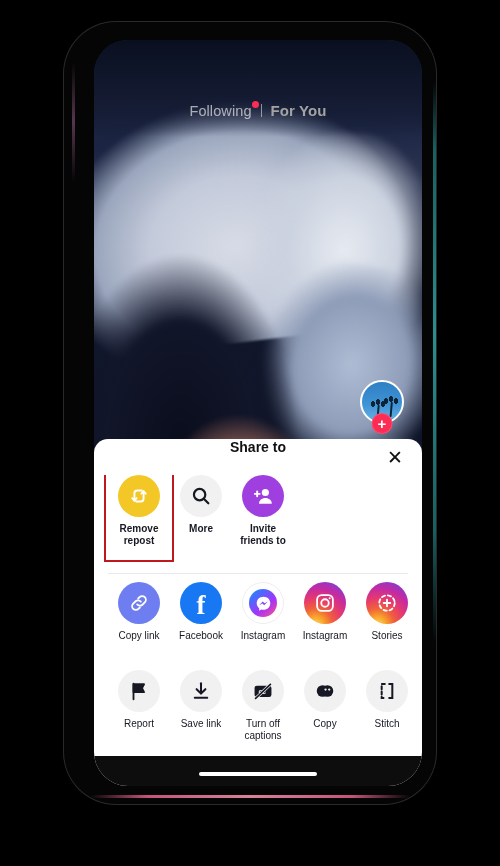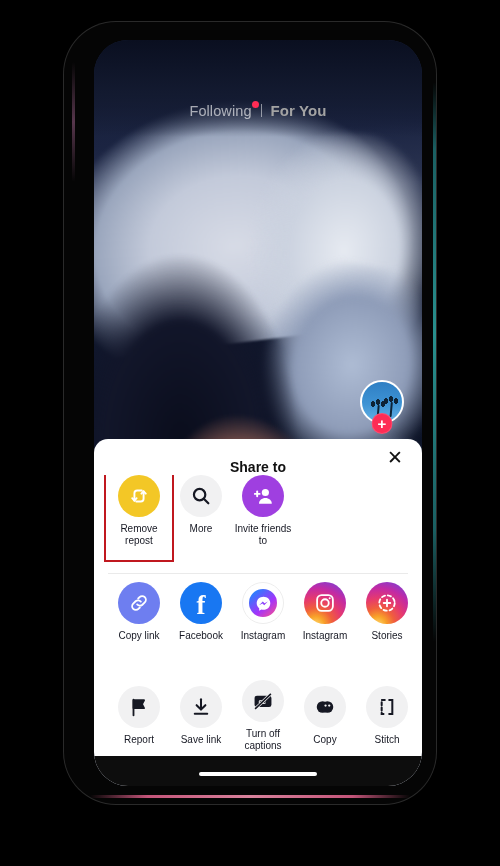--- a/index.html
+++ b/index.html
@@ -142,33 +142,33 @@
   }
 
   
   #share-sheet{
     position:absolute; left:0; right:0; bottom:0; height:347px;
     background:#fff; border-radius:14px 14px 0 0;
     z-index:8; overflow:hidden;
   }
   #sheet-header{
     position:relative; height:36px;
-    display:flex; align-items:flex-end; justify-content:center;
+    display:flex; align-items:flex-start; justify-content:center;
   }
   #sheet-title{ font-size:14px; font-weight:bold; color:#111; }
   #close-button{
     position:absolute; right:16px; top:50%; transform:translateY(-50%);
     width:22px; height:22px; display:flex; align-items:center; justify-content:center;
     color:#111; font-size:19px; line-height:1; font-weight:300;
   }
 
   .row{ display:flex; align-items:flex-start; padding-left:14px; overflow:hidden; }
-  #row-actions-primary{ height:98px; }
+  #row-actions-primary{ height:98px;font-weight:bold; }
   #row-share-apps{ height:92px; }
-  #row-video-actions{ height:95px;align-items:center; }
+  #row-video-actions{ height:95px; }
   .divider{ height:1px; background:#eaeaea; margin:0 14px; }
 
   .cell{
     width:62px; flex:0 0 62px; margin-right:0px;
     display:flex; flex-direction:column; align-items:center; text-align:center;
   }
   .cell .ic{
     width:42px; height:42px; border-radius:50%;
     display:flex; align-items:center; justify-content:center;
     position:relative; overflow:hidden;

